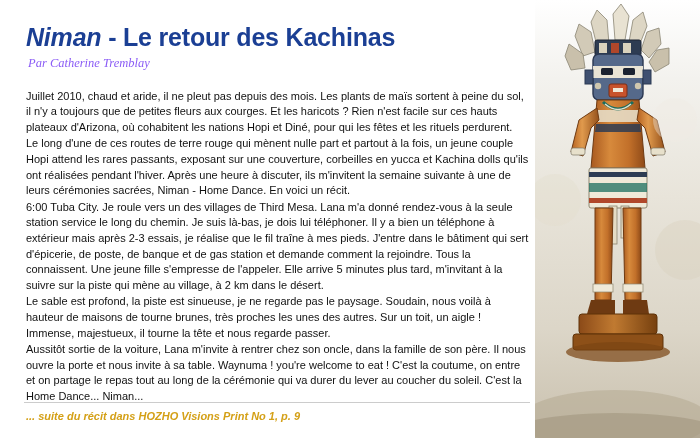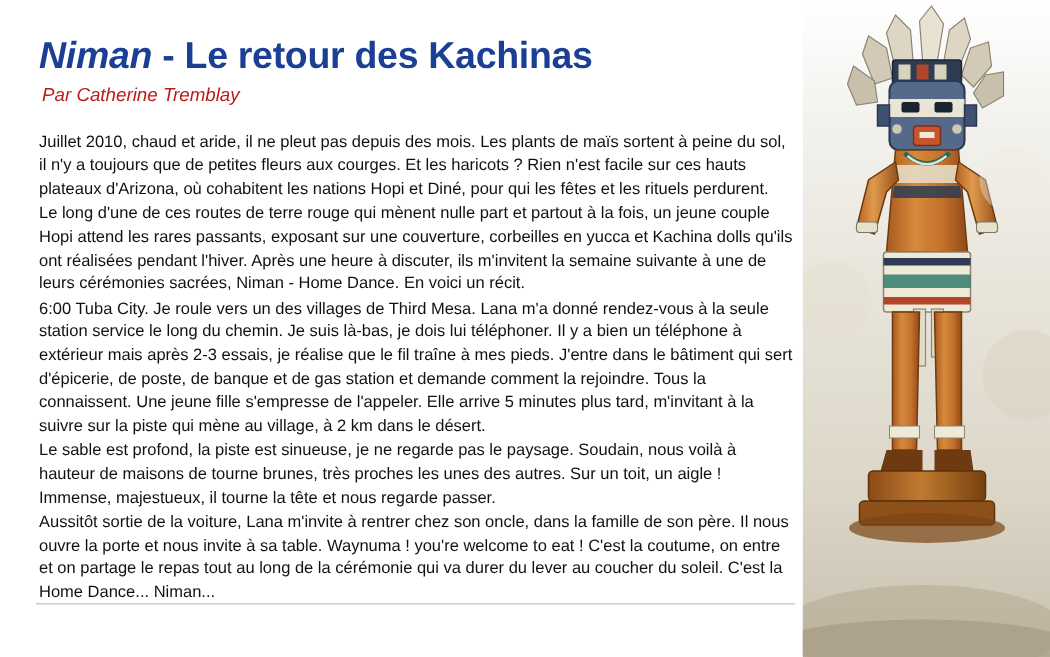--- a/index.html
+++ b/index.html
@@ -32,24 +32,24 @@
     color: #1b3f94;
     letter-spacing: -0.2px;
     line-height: 1.1;
     margin: 0 0 2px 0;
     white-space: nowrap;
   }
   .title .title-name {
     font-style: italic;
   }
   .byline {
-    font-family: Liberation Sans, sans-serif;
+    font-family: Liberation Serif, serif;
     font-style: italic;
     font-size: 12.5px;
-    color: #b91c1c;
+    color: #8b5cf6;
     margin: 4px 0 0 2px;
   }
   .body-text {
     margin-top: 18px;
     font-size: 11px;
     line-height: 1.42;
     color: #111111;
     text-align: left;
   }
   .body-text p {
@@ -104,20 +104,21 @@
       <p>Juillet 2010, chaud et aride, il ne pleut pas depuis des mois. Les plants de maïs sortent à peine du sol, il n'y a toujours que de petites fleurs aux courges. Et les haricots ? Rien n'est facile sur ces hauts plateaux d'Arizona, où cohabitent les nations Hopi et Diné, pour qui les fêtes et les rituels perdurent.</p>
       <p>Le long d'une de ces routes de terre rouge qui mènent nulle part et partout à la fois, un jeune couple Hopi attend les rares passants, exposant sur une couverture, corbeilles en yucca et Kachina dolls qu'ils ont réalisées pendant l'hiver. Après une heure à discuter, ils m'invitent la semaine suivante à une de leurs cérémonies sacrées, Niman - Home Dance. En voici un récit.</p>
       <p>6:00 Tuba City. Je roule vers un des villages de Third Mesa. Lana m'a donné rendez-vous à la seule station service le long du chemin. Je suis là-bas, je dois lui téléphoner. Il y a bien un téléphone à extérieur mais après 2-3 essais, je réalise que le fil traîne à mes pieds. J'entre dans le bâtiment qui sert d'épicerie, de poste, de banque et de gas station et demande comment la rejoindre. Tous la connaissent. Une jeune fille s'empresse de l'appeler. Elle arrive 5 minutes plus tard, m'invitant à la suivre sur la piste qui mène au village, à 2 km dans le désert.</p>
       <p>Le sable est profond, la piste est sinueuse, je ne regarde pas le paysage. Soudain, nous voilà à hauteur de maisons de tourne brunes, très proches les unes des autres. Sur un toit, un aigle ! Immense, majestueux, il tourne la tête et nous regarde passer.</p>
       <p>Aussitôt sortie de la voiture, Lana m'invite à rentrer chez son oncle, dans la famille de son père. Il nous ouvre la porte et nous invite à sa table. Waynuma ! you're welcome to eat ! C'est la coutume, on entre et on partage le repas tout au long de la cérémonie qui va durer du lever au coucher du soleil. C'est la Home Dance... Niman...</p>
     </div>
   </div>
 
   <div class="hr"></div>
 
+  <div class="footnote">... suite du récit dans HOZHO Visions Print No 1, p. 9</div>
 
   <div class="doll-wrap">
     <svg class="doll-svg" width="165" height="438" viewBox="0 0 165 438" xmlns="http://www.w3.org/2000/svg">
       <defs>
         <linearGradient id="bgsky" x1="0" y1="0" x2="0" y2="1">
           <stop offset="0%" stop-color="#ffffff"></stop>
           <stop offset="18%" stop-color="#f3f2ee"></stop>
           <stop offset="45%" stop-color="#e8e4da"></stop>
           <stop offset="75%" stop-color="#dcd6c8"></stop>
           <stop offset="100%" stop-color="#c9c0ae"></stop>

